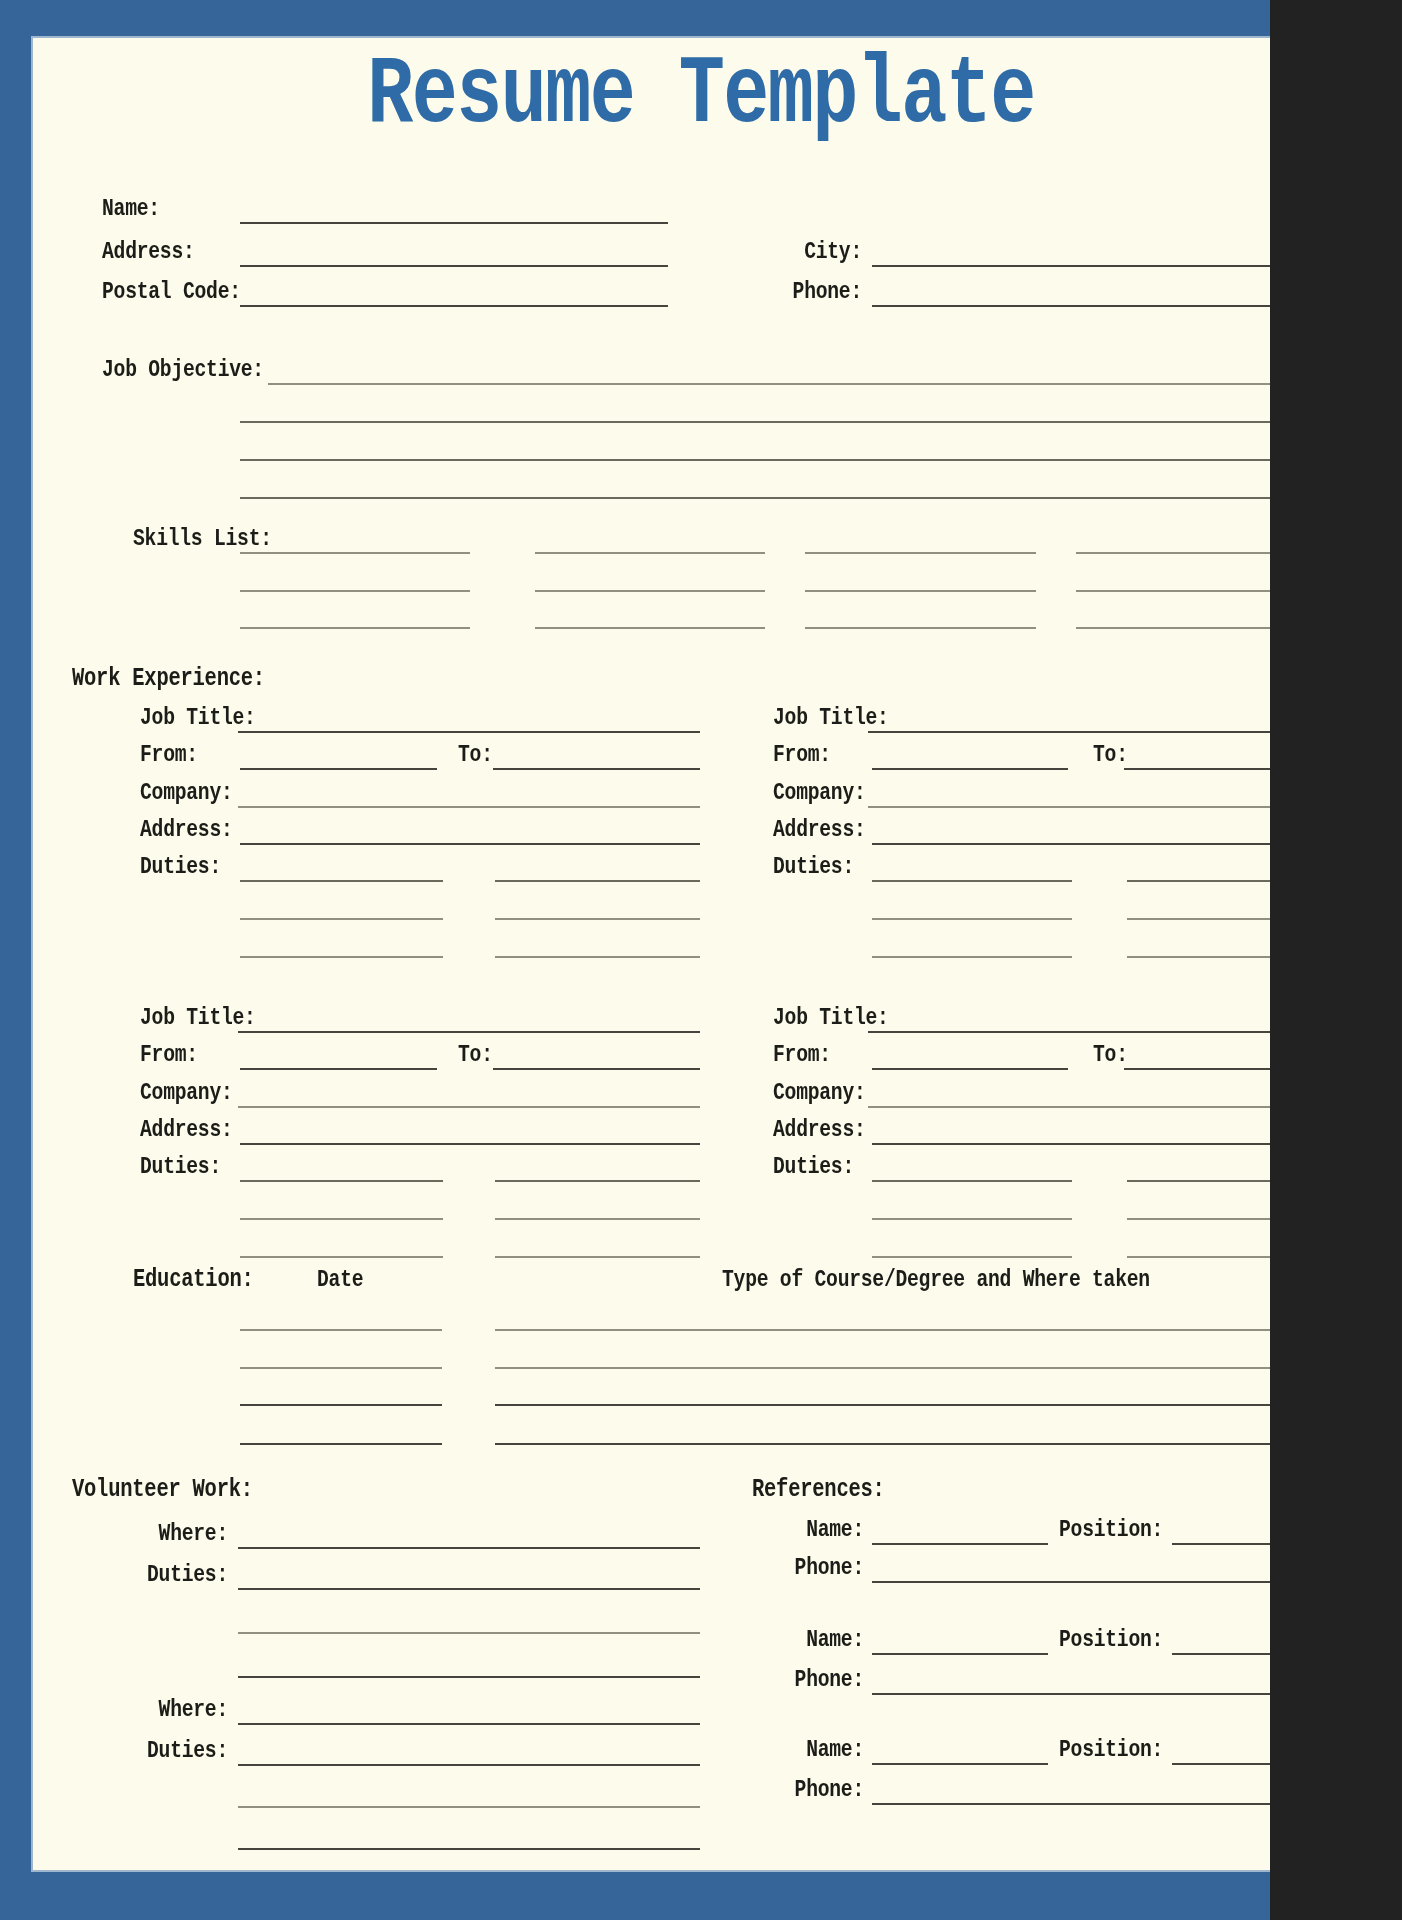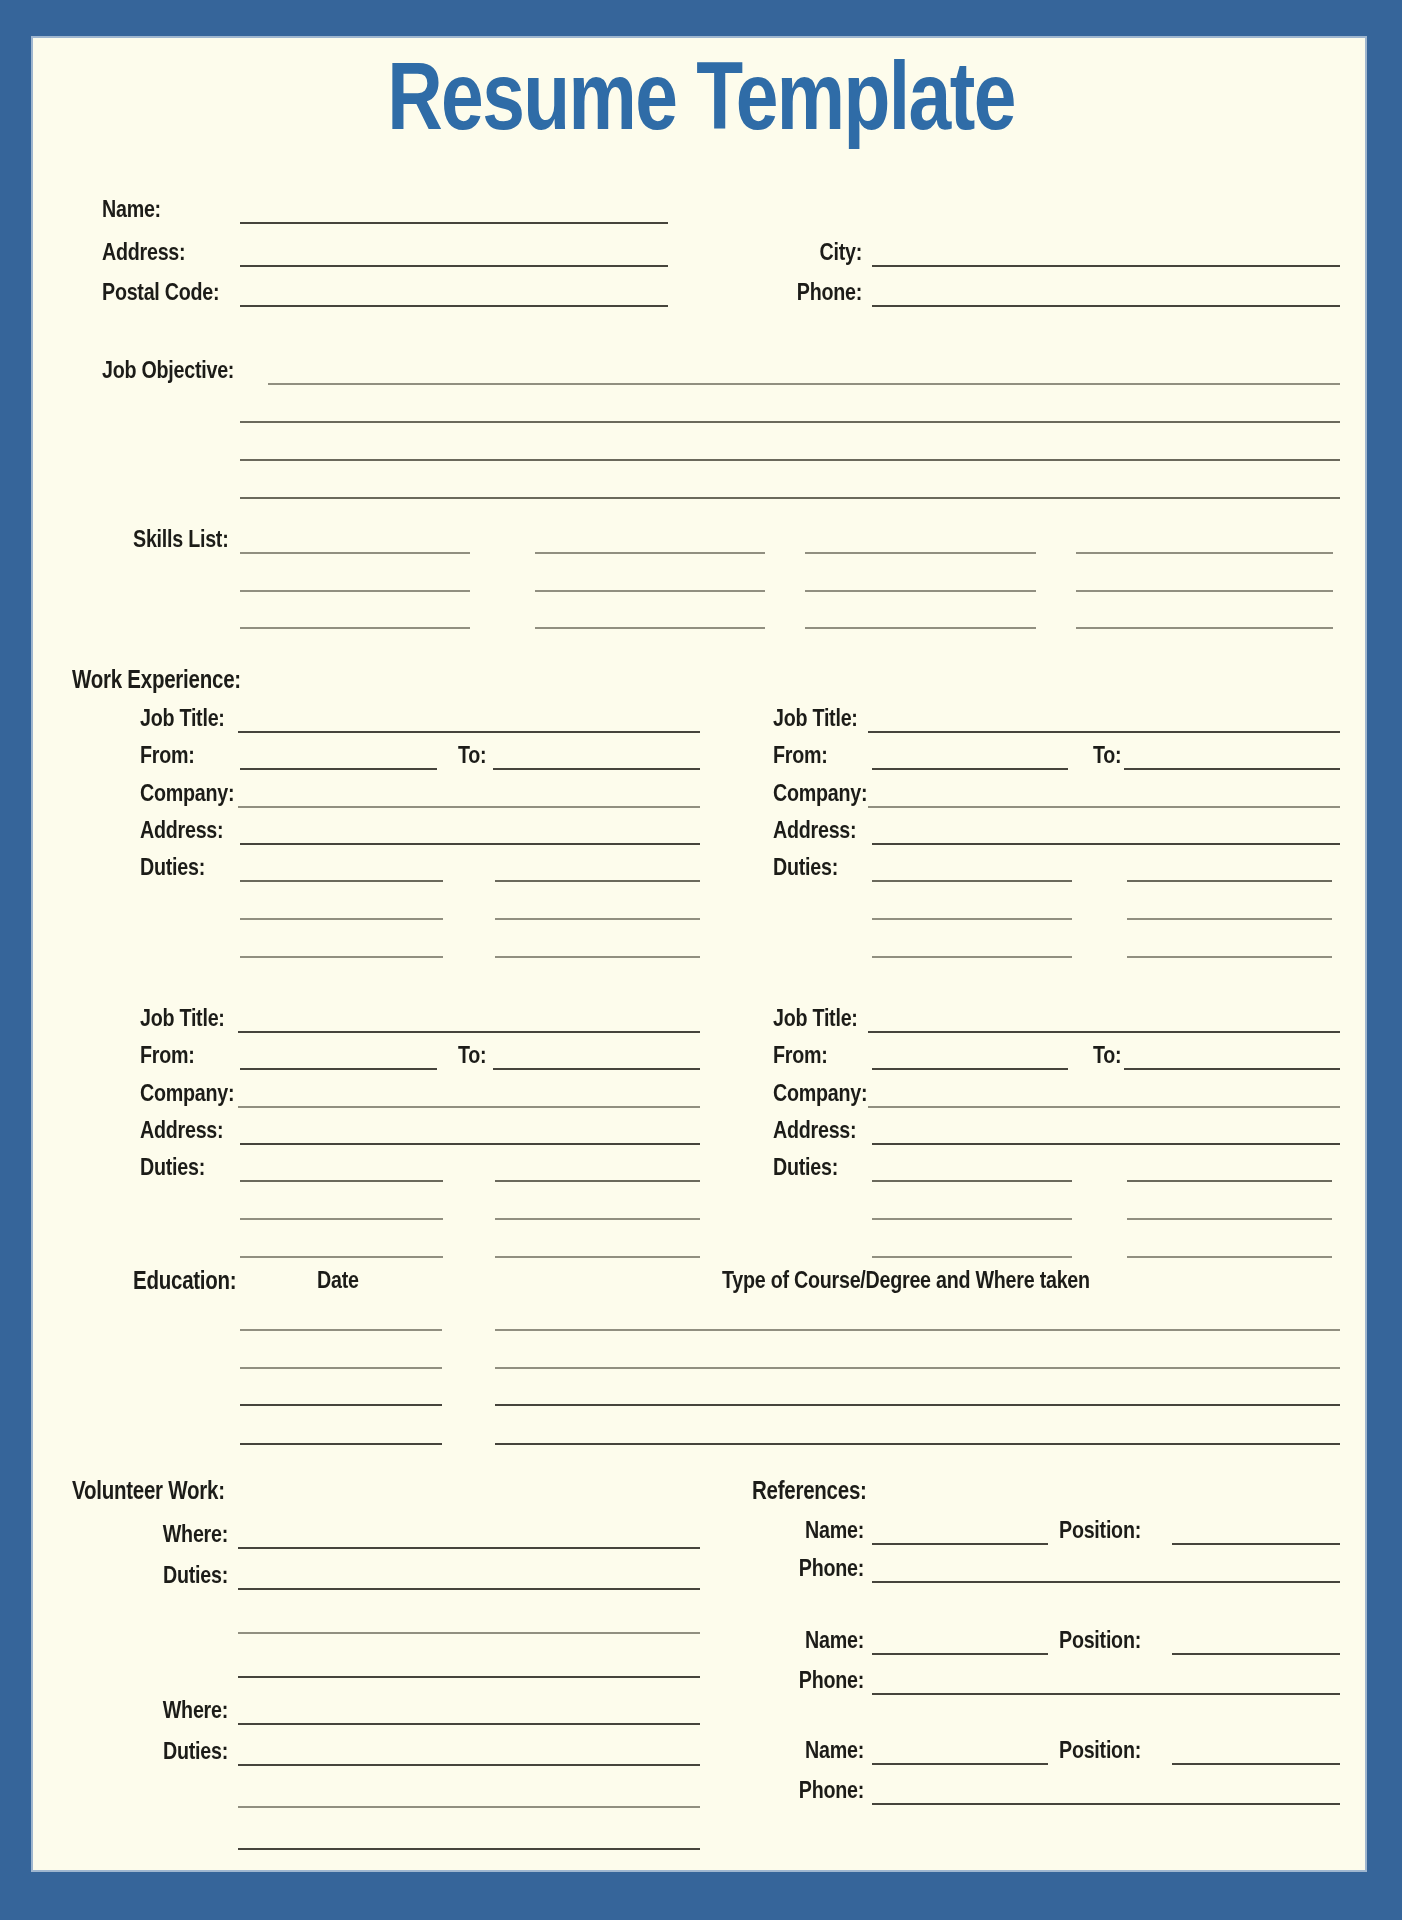--- a/index.html
+++ b/index.html
@@ -6,23 +6,23 @@
     --border-blue:#36659a;
     --title-blue:#2f6ca7;
     --paper:#fdfcec;
     --line-dark:#46443c;
     --line-mid:#6b695c;
     --line-light:#918f80;
     --ink:#1c1c18;
   }
   html,body{margin:0;padding:0;background:#222;}
   .page{
-    position:relative;width:1402px;height:1920px;
+    position:relative;width:1270px;height:1920px;
     background:var(--border-blue);
-    font-family:Liberation Sans, sans-serif;
+    font-family:Liberation Mono, monospace;
     overflow:hidden;
   }
   .paper{
     position:absolute;left:31px;top:36px;width:1336px;height:1836px;
     background:var(--paper);
     border:2px solid #9fb6cf;
     box-sizing:border-box;
   }
   .title{
     position:absolute;left:0;top:44px;width:1402px;height:104px;

